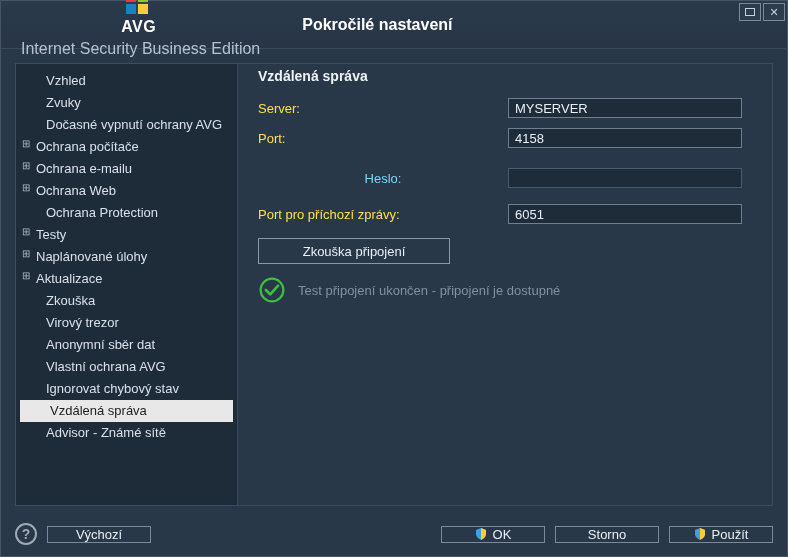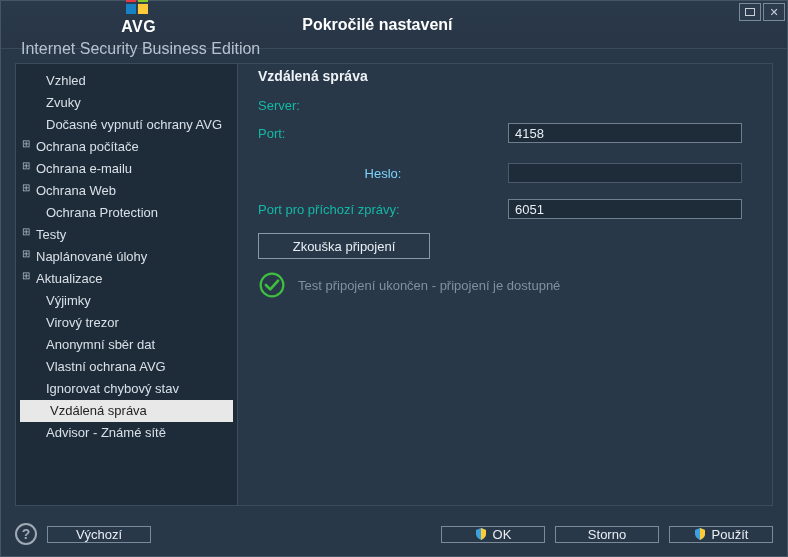--- a/index.html
+++ b/index.html
@@ -71,31 +71,31 @@
 .nav-item.indent { padding-left:30px; }
 .content {
   flex:1;
   padding:4px 10px 4px 20px;
   border:1px solid #3c4c5e;
   border-left:none;
   background:#283848;
 }
 .section-title { font-size:14px; color:#eef2f7; font-weight:600; margin-bottom:14px;}
 .form-row { display:flex; align-items:center; margin-bottom:10px; }
-.form-row .lbl { width:250px; font-size:13px; color:#14b8a6;}
+.form-row .lbl { width:250px; font-size:13px; color:#fde047;}
 .form-row .lbl.disabled { color:#7dd3fc;text-align:center;}
 .form-row input[type=text] {
   width:234px; height:20px;
   background:#1e2b39; border:1px solid #6f7f90;
   color:#e8eef4; padding:0 6px; font-size:13px;
   outline:none;
 }
 .form-row input.disabled { color:#6a7888; border-color:#4a5a6c;}
 .btn-test {
-  width:172px; height:26px;
+  width:192px; height:26px;
   background:#283848; border:1px solid #8a98a8;
   color:#e8eef4; font-size:13px; cursor:pointer;
   margin-top:4px;
 }
 .status-row { display:flex; align-items:center; gap:12px; margin-top:12px;}
 .status-icon { width:28px; height:28px; }
 .status-text { color:#8090a0; font-size:13px;}
 .footer {
   height:44px; display:flex; align-items:center;
   padding: 0 14px; gap:10px;
@@ -176,21 +176,21 @@
         </div>
         <div class="nav-item">
           <span class="plus">⊞</span>
           <span>Naplánované úlohy</span>
         </div>
         <div class="nav-item">
           <span class="plus">⊞</span>
           <span>Aktualizace</span>
         </div>
         <div class="nav-item indent">
-          <span>Výjimky</span>
+          <span>Zkouška</span>
         </div>
         <div class="nav-item indent">
           <span>Virový trezor</span>
         </div>
         <div class="nav-item indent">
           <span>Anonymní sběr dat</span>
         </div>
         <div class="nav-item indent">
           <span>Vlastní ochrana AVG</span>
         </div>
@@ -203,20 +203,21 @@
         <div class="nav-item indent">
           <span>Advisor - Známé sítě</span>
         </div>
       </div>
 
     <div class="content">
       <div class="section-title">Vzdálená správa</div>
 
       <div class="form-row">
         <div class="lbl">Server:</div>
+        <input type="text" value="MYSERVER" style="">
       </div>
       <div class="form-row">
         <div class="lbl">Port:</div>
         <input type="text" value="4158" style="">
       </div>
       <div style="height:10px"></div>
       <div class="form-row">
         <div class="lbl disabled">Heslo:</div>
         <input type="text" class="disabled" value="" style="">
       </div>

